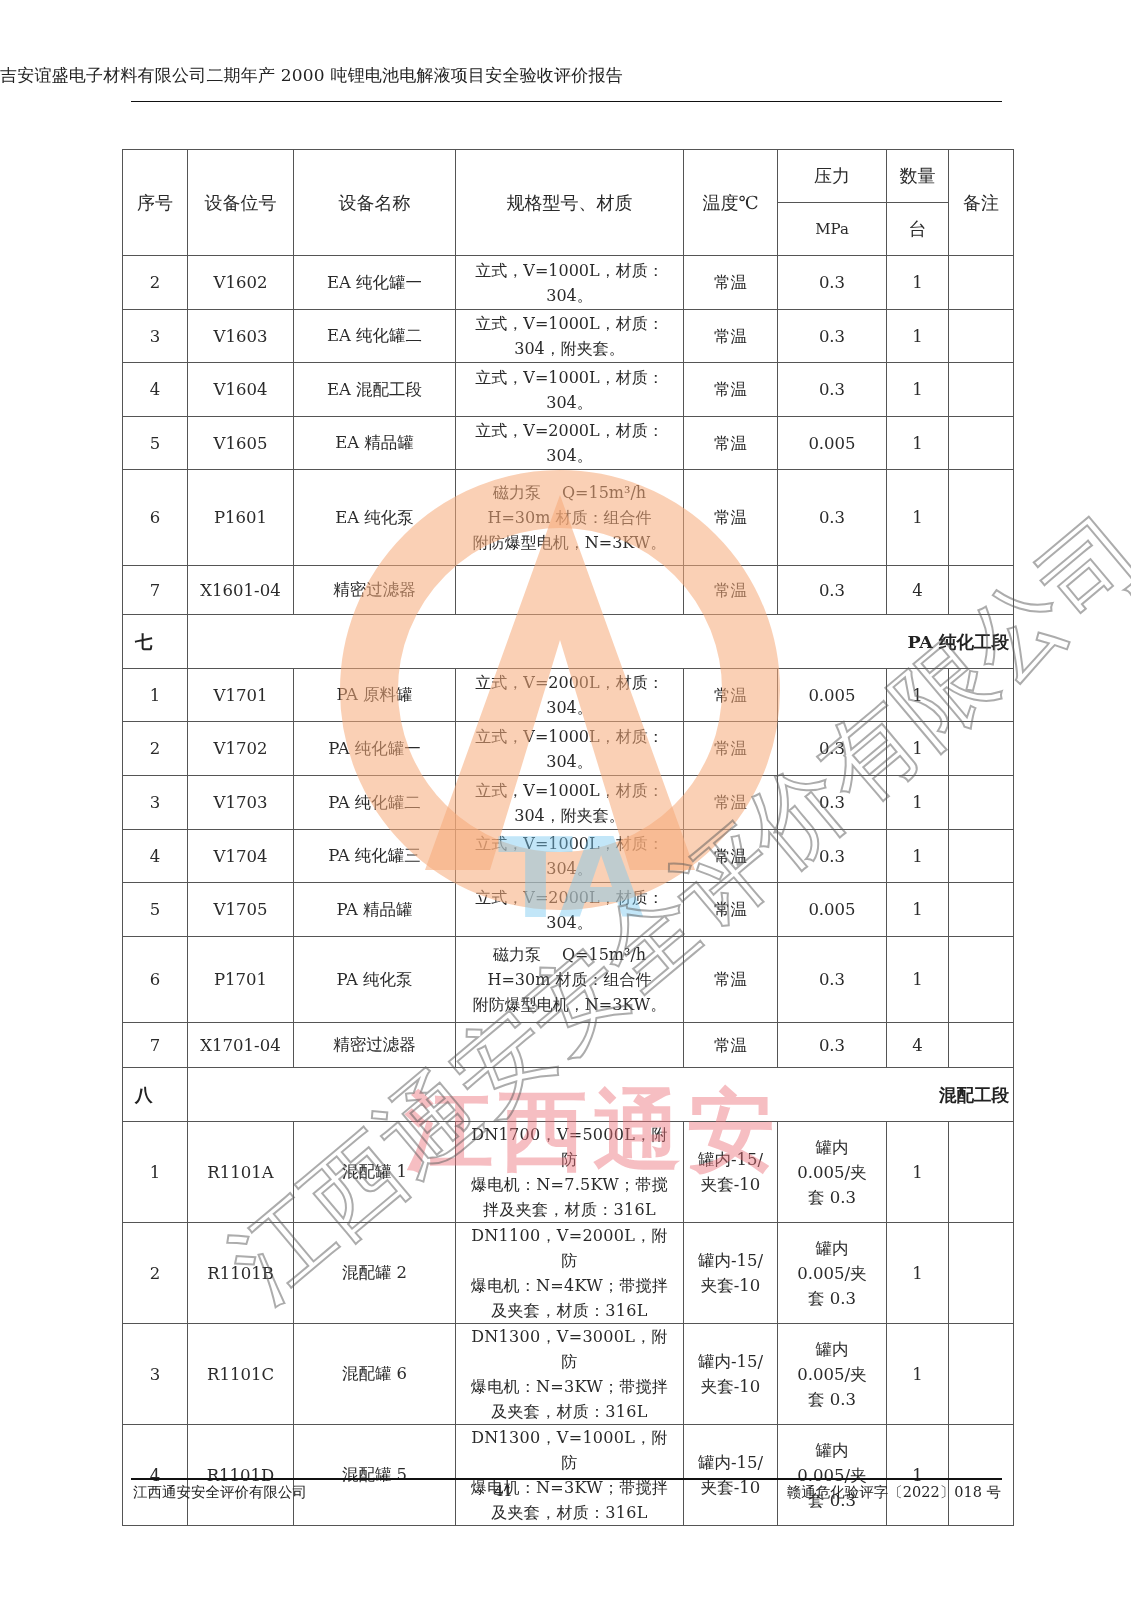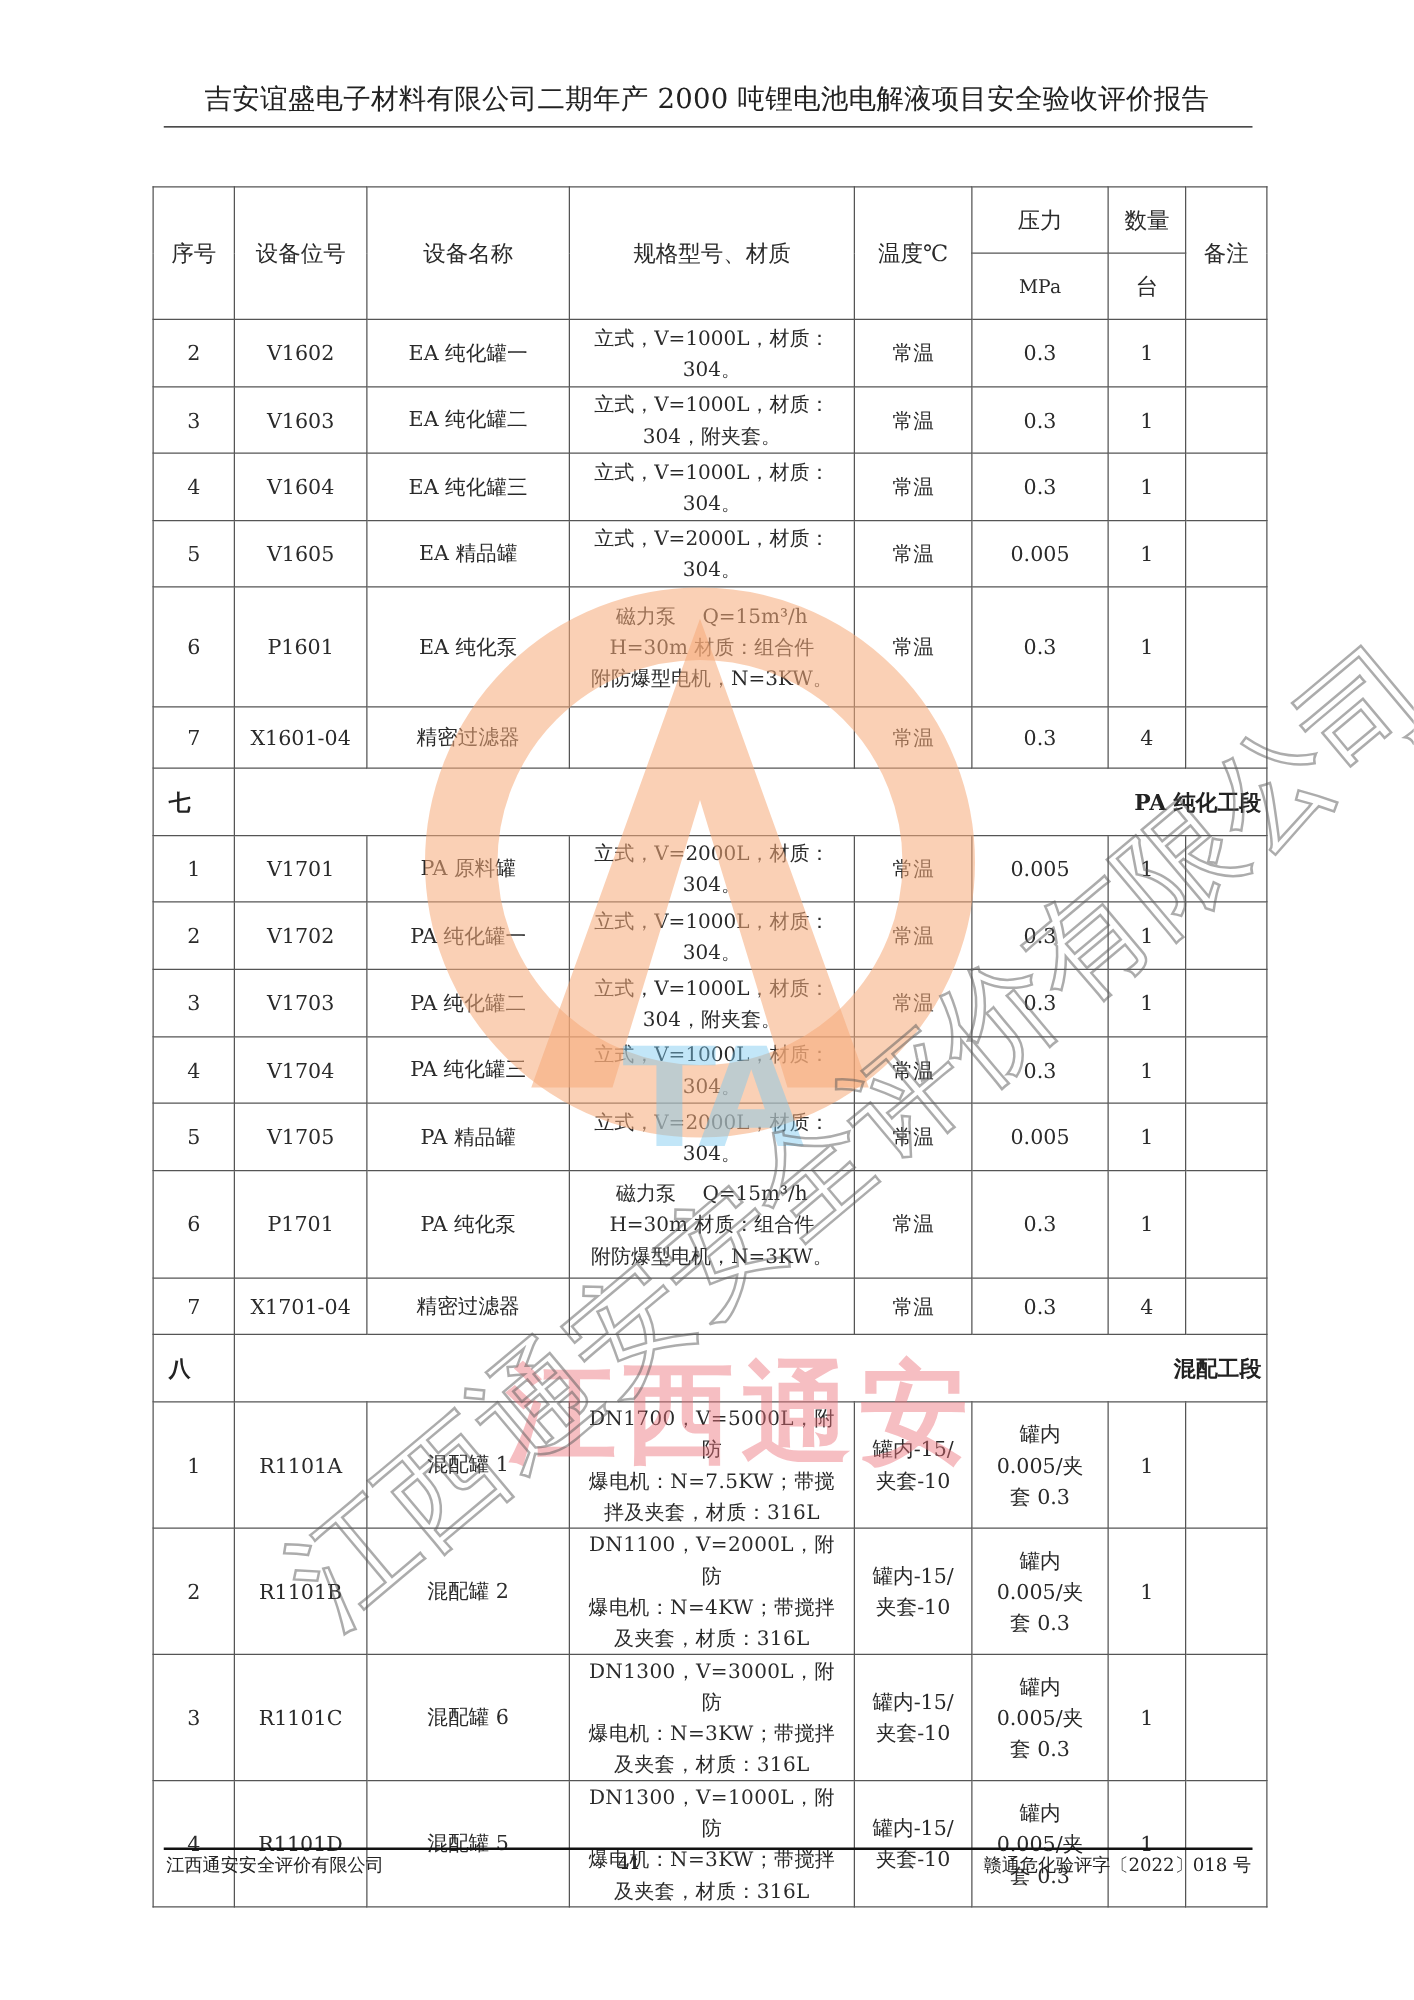--- a/index.html
+++ b/index.html
@@ -1,19 +1,19 @@
 <!DOCTYPE html>
 <html><head>
 <meta charset="utf-8">
 <style>
   html, body { margin: 0; padding: 0; background: #ffffff; }
   body { width: 1131px; height: 1600px; position: relative; overflow: hidden;
          font-family: "DejaVu Serif", "Liberation Serif", serif; color: #222; }
-  .header-title { position: absolute; left: 0; width: 1131px; top: 64px; text-align: center;
-                  font-size: 22px; color: #222; letter-spacing: 0.2px; }
+  .header-title { position: absolute; left: 0; width: 1131px; top: 64px; text-align: left;
+                  font-size: 17px; color: #222; letter-spacing: 0.2px; }
   .header-rule { position: absolute; left: 131px; width: 871px; top: 101px; height: 0;
                  border-top: 1.5px solid #111; }
   .footer-rule { position: absolute; left: 131px; width: 871px; top: 1478px; height: 0;
                  border-top: 2px solid #111; }
   .footer { position: absolute; top: 1483px; font-size: 14.5px; color: #222; }
   .footer.left { left: 133px; }
   .footer.center { left: 0; width: 1007px; text-align: center; }
   .footer.right { right: 130px; }
 
   table.equip { position: absolute; left: 122px; top: 149px; border-collapse: collapse;
@@ -97,21 +97,21 @@
           <div>304，附夹套。</div>
         </td>
         <td class="ml">常温</td>
         <td class="ml">0.3</td>
         <td>1</td>
         <td></td>
       </tr>
       <tr style="height: 54px;">
         <td>4</td>
         <td>V1604</td>
-        <td>EA 纯化罐三</td>
+        <td>EA 混配工段</td>
         <td class="spec">
           <div>立式，V=1000L，材质：</div>
           <div>304。</div>
         </td>
         <td class="ml">常温</td>
         <td class="ml">0.3</td>
         <td>1</td>
         <td></td>
       </tr>
       <tr style="height: 53px;">

